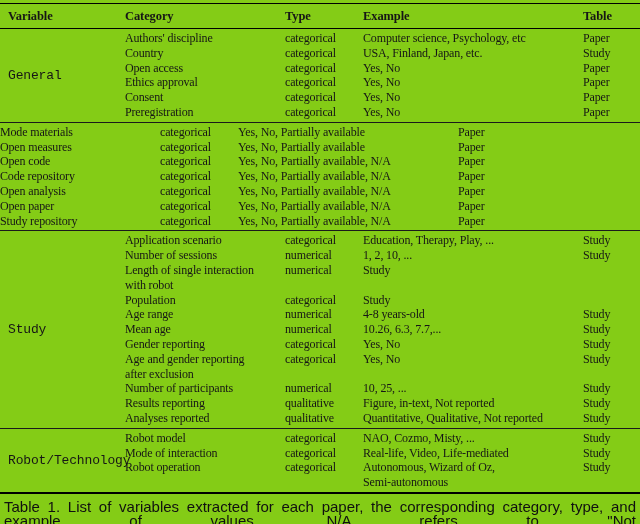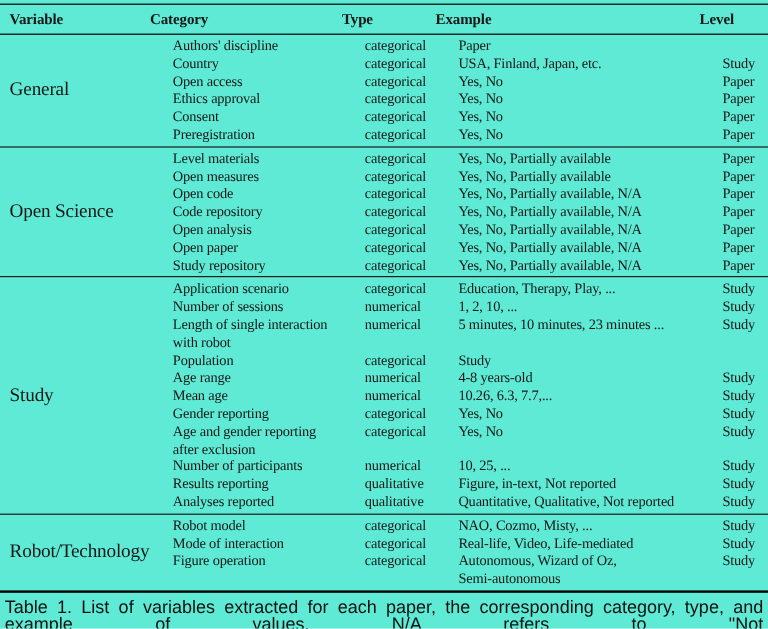--- a/index.html
+++ b/index.html
@@ -1,20 +1,20 @@
 <!DOCTYPE html>
 <html><head>
 <meta charset="utf-8">
 <style>
   html, body { margin: 0; padding: 0; background: #ffffff; }
   .page {
     position: relative;
     width: 640px;
     height: 524px;
-    background: #5eead4;
+    background: #84cc16;
     overflow: hidden;
     color: #161616;
   }
   .tbl {
     margin-top: 3px;
     border-top: 1.6px solid #000;
     border-bottom: 2.2px solid #000;
     font-family: "Liberation Serif", "DejaVu Serif", serif;
   }
   .hdr {
@@ -29,31 +29,31 @@
   }
   .hdr .hcell:first-child { padding-left: 8px; }
   .sec { display: flex; padding: 2px 0 2px 0; }
   .sec + .sec { border-top: 0.9px solid #1b1b1b; }
   .sec-label {
     width: 125px;
     box-sizing: border-box;
     padding-left: 8px;
     display: flex;
     align-items: center;
-    font-size: 16px;
+    font-size: 13px;
     letter-spacing: -0.15px;
+    font-family: Liberation Mono, monospace;
   }
   .rows { flex: 1; }
   .row {
     display: grid;
     grid-template-columns: 160px 78px 220px 1fr;
     align-items: start;
     font-size: 12px;
     line-height: 14.8px;
-    margin-left: 19px;
   }
   .cell {
     white-space: pre-line;
     box-sizing: border-box;
     padding-right: 8px;
     letter-spacing: -0.15px;
   }
   .c-example { padding-right: 2px; }
   .caption {
     margin-top: 6px;
@@ -68,29 +68,30 @@
 </head>
 <body>
 
 <div class="page">
   <div class="tbl">
     <div class="hdr">
       <div class="hcell">Variable</div>
       <div class="hcell">Category</div>
       <div class="hcell">Type</div>
       <div class="hcell">Example</div>
-      <div class="hcell">Level</div>
+      <div class="hcell">Table</div>
     </div>
     <div>
         <div class="sec">
           <div class="sec-label">General</div>
           <div class="rows">
             <div class="row">
               <div class="cell c-category">Authors' discipline</div>
               <div class="cell c-type">categorical</div>
+              <div class="cell c-example">Computer science, Psychology, etc</div>
               <div class="cell c-level">Paper</div>
             </div>
             <div class="row">
               <div class="cell c-category">Country</div>
               <div class="cell c-type">categorical</div>
               <div class="cell c-example">USA, Finland, Japan, etc.</div>
               <div class="cell c-level">Study</div>
             </div>
             <div class="row">
               <div class="cell c-category">Open access</div>
@@ -112,24 +113,23 @@
             </div>
             <div class="row">
               <div class="cell c-category">Preregistration</div>
               <div class="cell c-type">categorical</div>
               <div class="cell c-example">Yes, No</div>
               <div class="cell c-level">Paper</div>
             </div>
           </div>
         </div>
         <div class="sec">
-          <div class="sec-label">Open Science</div>
-          <div class="rows">
-            <div class="row">
-              <div class="cell c-category">Level materials</div>
+          <div class="rows">
+            <div class="row">
+              <div class="cell c-category">Mode materials</div>
               <div class="cell c-type">categorical</div>
               <div class="cell c-example">Yes, No, Partially available</div>
               <div class="cell c-level">Paper</div>
             </div>
             <div class="row">
               <div class="cell c-category">Open measures</div>
               <div class="cell c-type">categorical</div>
               <div class="cell c-example">Yes, No, Partially available</div>
               <div class="cell c-level">Paper</div>
             </div>
@@ -177,21 +177,20 @@
             <div class="row">
               <div class="cell c-category">Number of sessions</div>
               <div class="cell c-type">numerical</div>
               <div class="cell c-example">1, 2, 10, ...</div>
               <div class="cell c-level">Study</div>
             </div>
             <div class="row">
               <div class="cell c-category">Length of single interaction
 with robot</div>
               <div class="cell c-type">numerical</div>
-              <div class="cell c-example">5 minutes, 10 minutes, 23 minutes ...</div>
               <div class="cell c-level">Study</div>
             </div>
             <div class="row">
               <div class="cell c-category">Population</div>
               <div class="cell c-type">categorical</div>
               <div class="cell c-level">Study</div>
             </div>
             <div class="row">
               <div class="cell c-category">Age range</div>
               <div class="cell c-type">numerical</div>
@@ -246,21 +245,21 @@
               <div class="cell c-example">NAO, Cozmo, Misty, ...</div>
               <div class="cell c-level">Study</div>
             </div>
             <div class="row">
               <div class="cell c-category">Mode of interaction</div>
               <div class="cell c-type">categorical</div>
               <div class="cell c-example">Real-life, Video, Life-mediated</div>
               <div class="cell c-level">Study</div>
             </div>
             <div class="row">
-              <div class="cell c-category">Figure operation</div>
+              <div class="cell c-category">Robot operation</div>
               <div class="cell c-type">categorical</div>
               <div class="cell c-example">Autonomous, Wizard of Oz,
 Semi-autonomous</div>
               <div class="cell c-level">Study</div>
             </div>
           </div>
         </div>
       </div>
   </div>
   <div class="caption">

